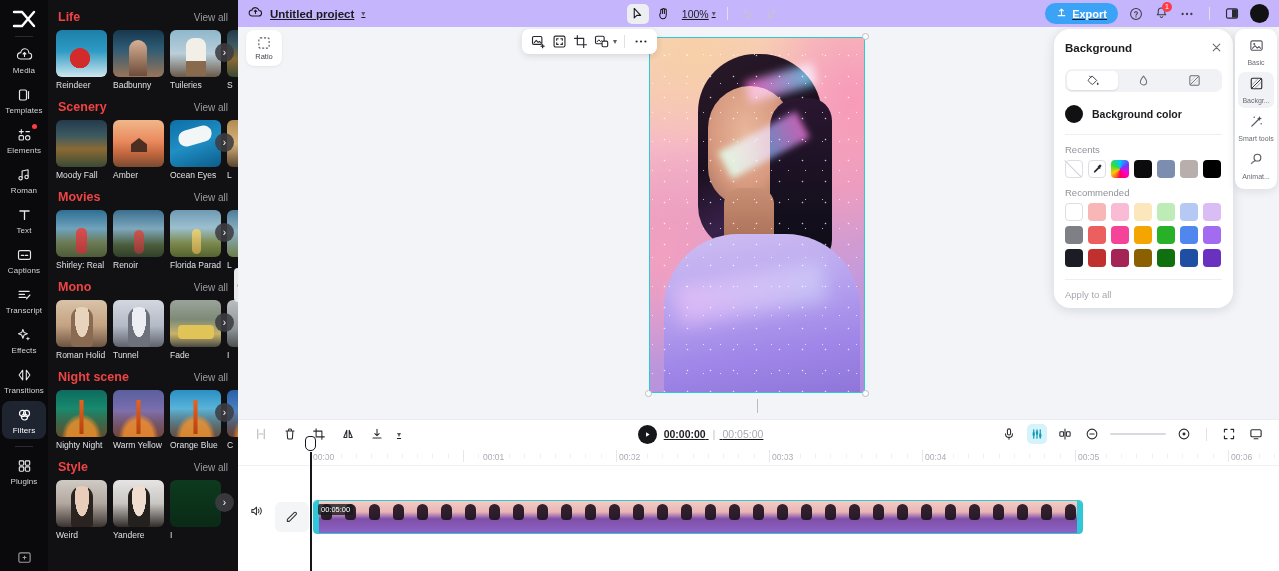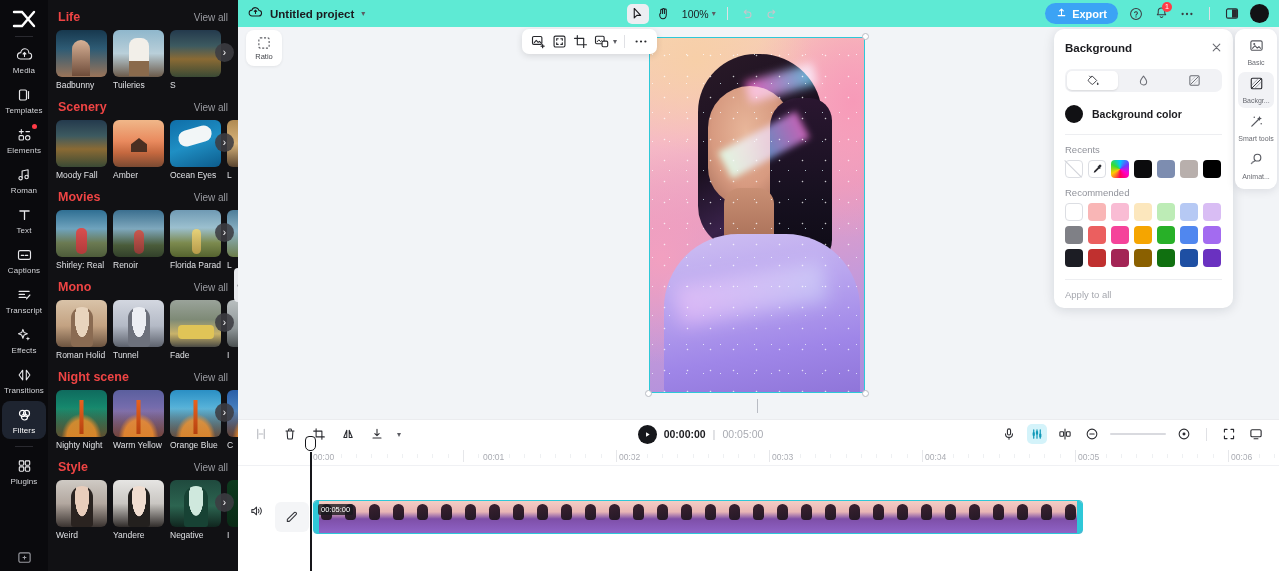--- a/index.html
+++ b/index.html
@@ -102,21 +102,21 @@
   }
   .s1{background:linear-gradient(180deg,#cfcac4 0%,#b2a79f 50%,#3a3330 100%);}
   .s1:after{content:"";position:absolute;left:15px;top:6px;width:22px;height:41px;background:radial-gradient(ellipse at 50% 28%,#e8cdbb 0 44%,#2a2320 46% 100%);border-radius:11px 11px 3px 3px;}
   .s2{background:linear-gradient(180deg,#e6e5e3 0%,#c9c6c2 50%,#302c2a 100%);}
   .s2:after{content:"";position:absolute;left:15px;top:6px;width:22px;height:41px;background:radial-gradient(ellipse at 50% 28%,#f0ddd0 0 44%,#23201e 46% 100%);border-radius:11px 11px 3px 3px;}
   .s3{background:linear-gradient(180deg,#1f4a3e 0%,#2c6450 55%,#10261f 100%);}
   .s3:after{content:"";position:absolute;left:14px;top:6px;width:24px;height:41px;background:radial-gradient(ellipse at 50% 30%,#cfe8dd 0 42%,#174234 44% 100%);border-radius:12px 12px 3px 3px;}
   .s4{background:linear-gradient(180deg,#0d3a1e 0%,#16reserve 0%,#0a2a16 100%);background:linear-gradient(180deg,#0d3a1e,#0a2a16);}
 
   
-  .main { flex:1; display:flex; flex-direction:column; min-width:0; background:#5eead4; }
+  .main { flex:1; display:flex; flex-direction:column; min-width:0; background:#c4b5fd;text-decoration:underline; }
   .topbar { height:27px; display:flex; align-items:center; padding:0 10px; flex:none; }
   .proj { display:flex; align-items:center; gap:7px; }
   .proj-name { font-size:11.5px; font-weight:bold; }
   .chev { font-size:8px; color:#5c5d63; }
   .top-center { flex:1; display:flex; align-items:center; justify-content:center; gap:4px; }
   .tbtn {
     width:22px; height:20px; border-radius:5px; display:flex; align-items:center; justify-content:center;
     cursor:pointer; color:#26272b;
   }
   .tbtn.sel { background:#eceef2; }
@@ -198,21 +198,21 @@
   }
   .handle { position:absolute; width:7px; height:7px; border-radius:50%; background:#fff; border:1px solid #b9bcc4; }
   .canvas-tools {
     position:absolute; left:284px; top:2px; height:25px; background:#fff; border-radius:7px;
     display:flex; align-items:center; gap:3px; padding:0 7px; box-shadow:0 2px 7px rgba(0,0,0,.12); z-index:6;
   }
   .ct { width:18px; height:18px; display:flex; align-items:center; justify-content:center; cursor:pointer; color:#27282c; }
 
   
   .props {
-    position:absolute; right:46px; top:2px; width:179px; background:#fff; border-radius:10px;
+    position:absolute; right:46px; top:2px; width:179px; background:#fff; border-radius:16px;
     box-shadow:0 2px 12px rgba(16,24,40,.13); padding:10px 11px 0; z-index:7;
   }
   .props-head { display:flex; align-items:center; justify-content:space-between; }
   .props-title { font-size:11.5px; font-weight:bold; }
   .seg { display:flex; background:#f1f2f5; border-radius:7px; padding:2px; margin-top:12px; }
   .seg-i { flex:1; height:19px; border-radius:5px; display:flex; align-items:center; justify-content:center; cursor:pointer; color:#3e4046; }
   .seg-i.on { background:#fff; box-shadow:0 1px 2px rgba(0,0,0,.1); }
   .bgc-row { display:flex; align-items:center; gap:9px; margin-top:13px; }
   .bgc-dot { width:18px; height:18px; border-radius:50%; background:#111114; cursor:pointer; }
   .bgc-lb { font-size:10.5px; font-weight:bold; }
@@ -407,20 +407,24 @@
 
   <div class="library">
     <div id="cat-list">
         <div class="cat">
           <div class="cat-head">
             <span class="cat-title">Life</span>
             <span class="view-all">View all</span>
           </div>
           <div class="row">
             <div class="thumb">
+              <div class="img g1"></div>
+              <div class="nm">Reindeer</div>
+            </div>
+            <div class="thumb">
               <div class="img g2"></div>
               <div class="nm">Badbunny</div>
             </div>
             <div class="thumb">
               <div class="img g3"></div>
               <div class="nm">Tuileries</div>
             </div>
             <div class="thumb">
               <div class="img g4"></div>
               <div class="nm">S</div>
@@ -534,24 +538,20 @@
             <span class="view-all">View all</span>
           </div>
           <div class="row">
             <div class="thumb">
               <div class="img s1"></div>
               <div class="nm">Weird</div>
             </div>
             <div class="thumb">
               <div class="img s2"></div>
               <div class="nm">Yandere</div>
-            </div>
-            <div class="thumb">
-              <div class="img s3"></div>
-              <div class="nm">Negative</div>
             </div>
             <div class="thumb">
               <div class="img s4"></div>
               <div class="nm">I</div>
             </div>
             <div class="arrow-r">›</div>
           </div>
         </div>
       </div>
     <div class="collapse-handle">‹</div>

